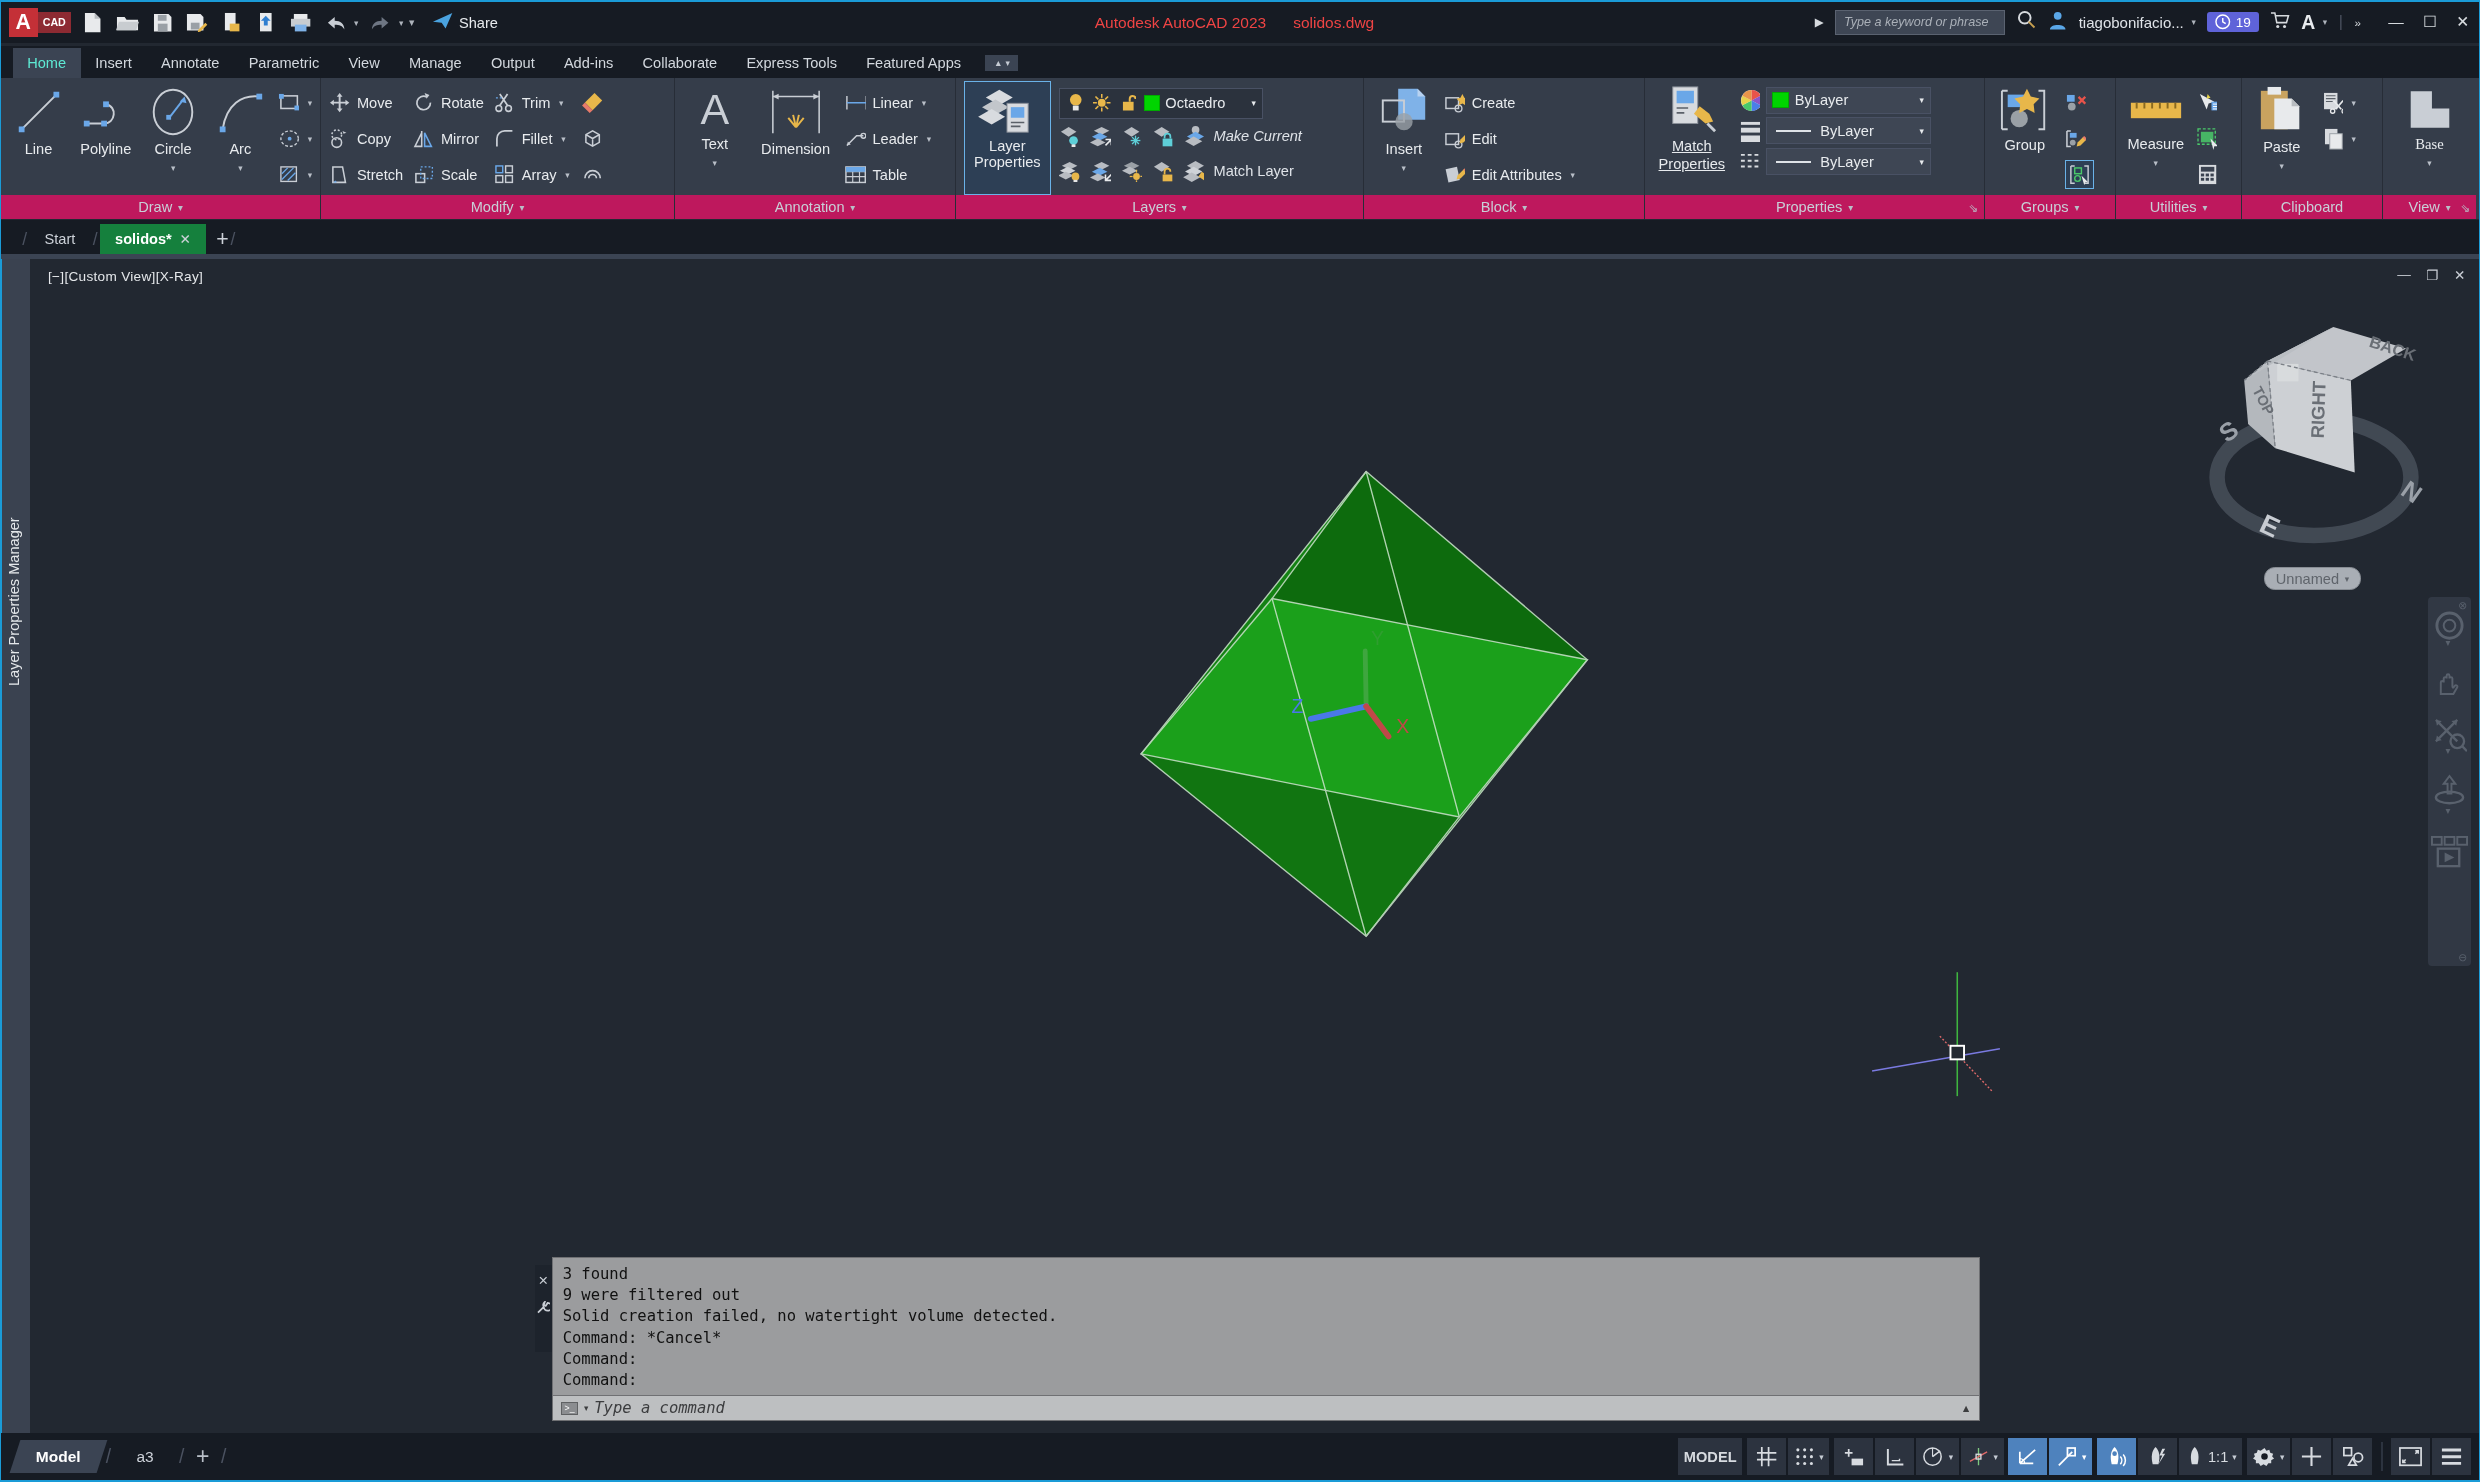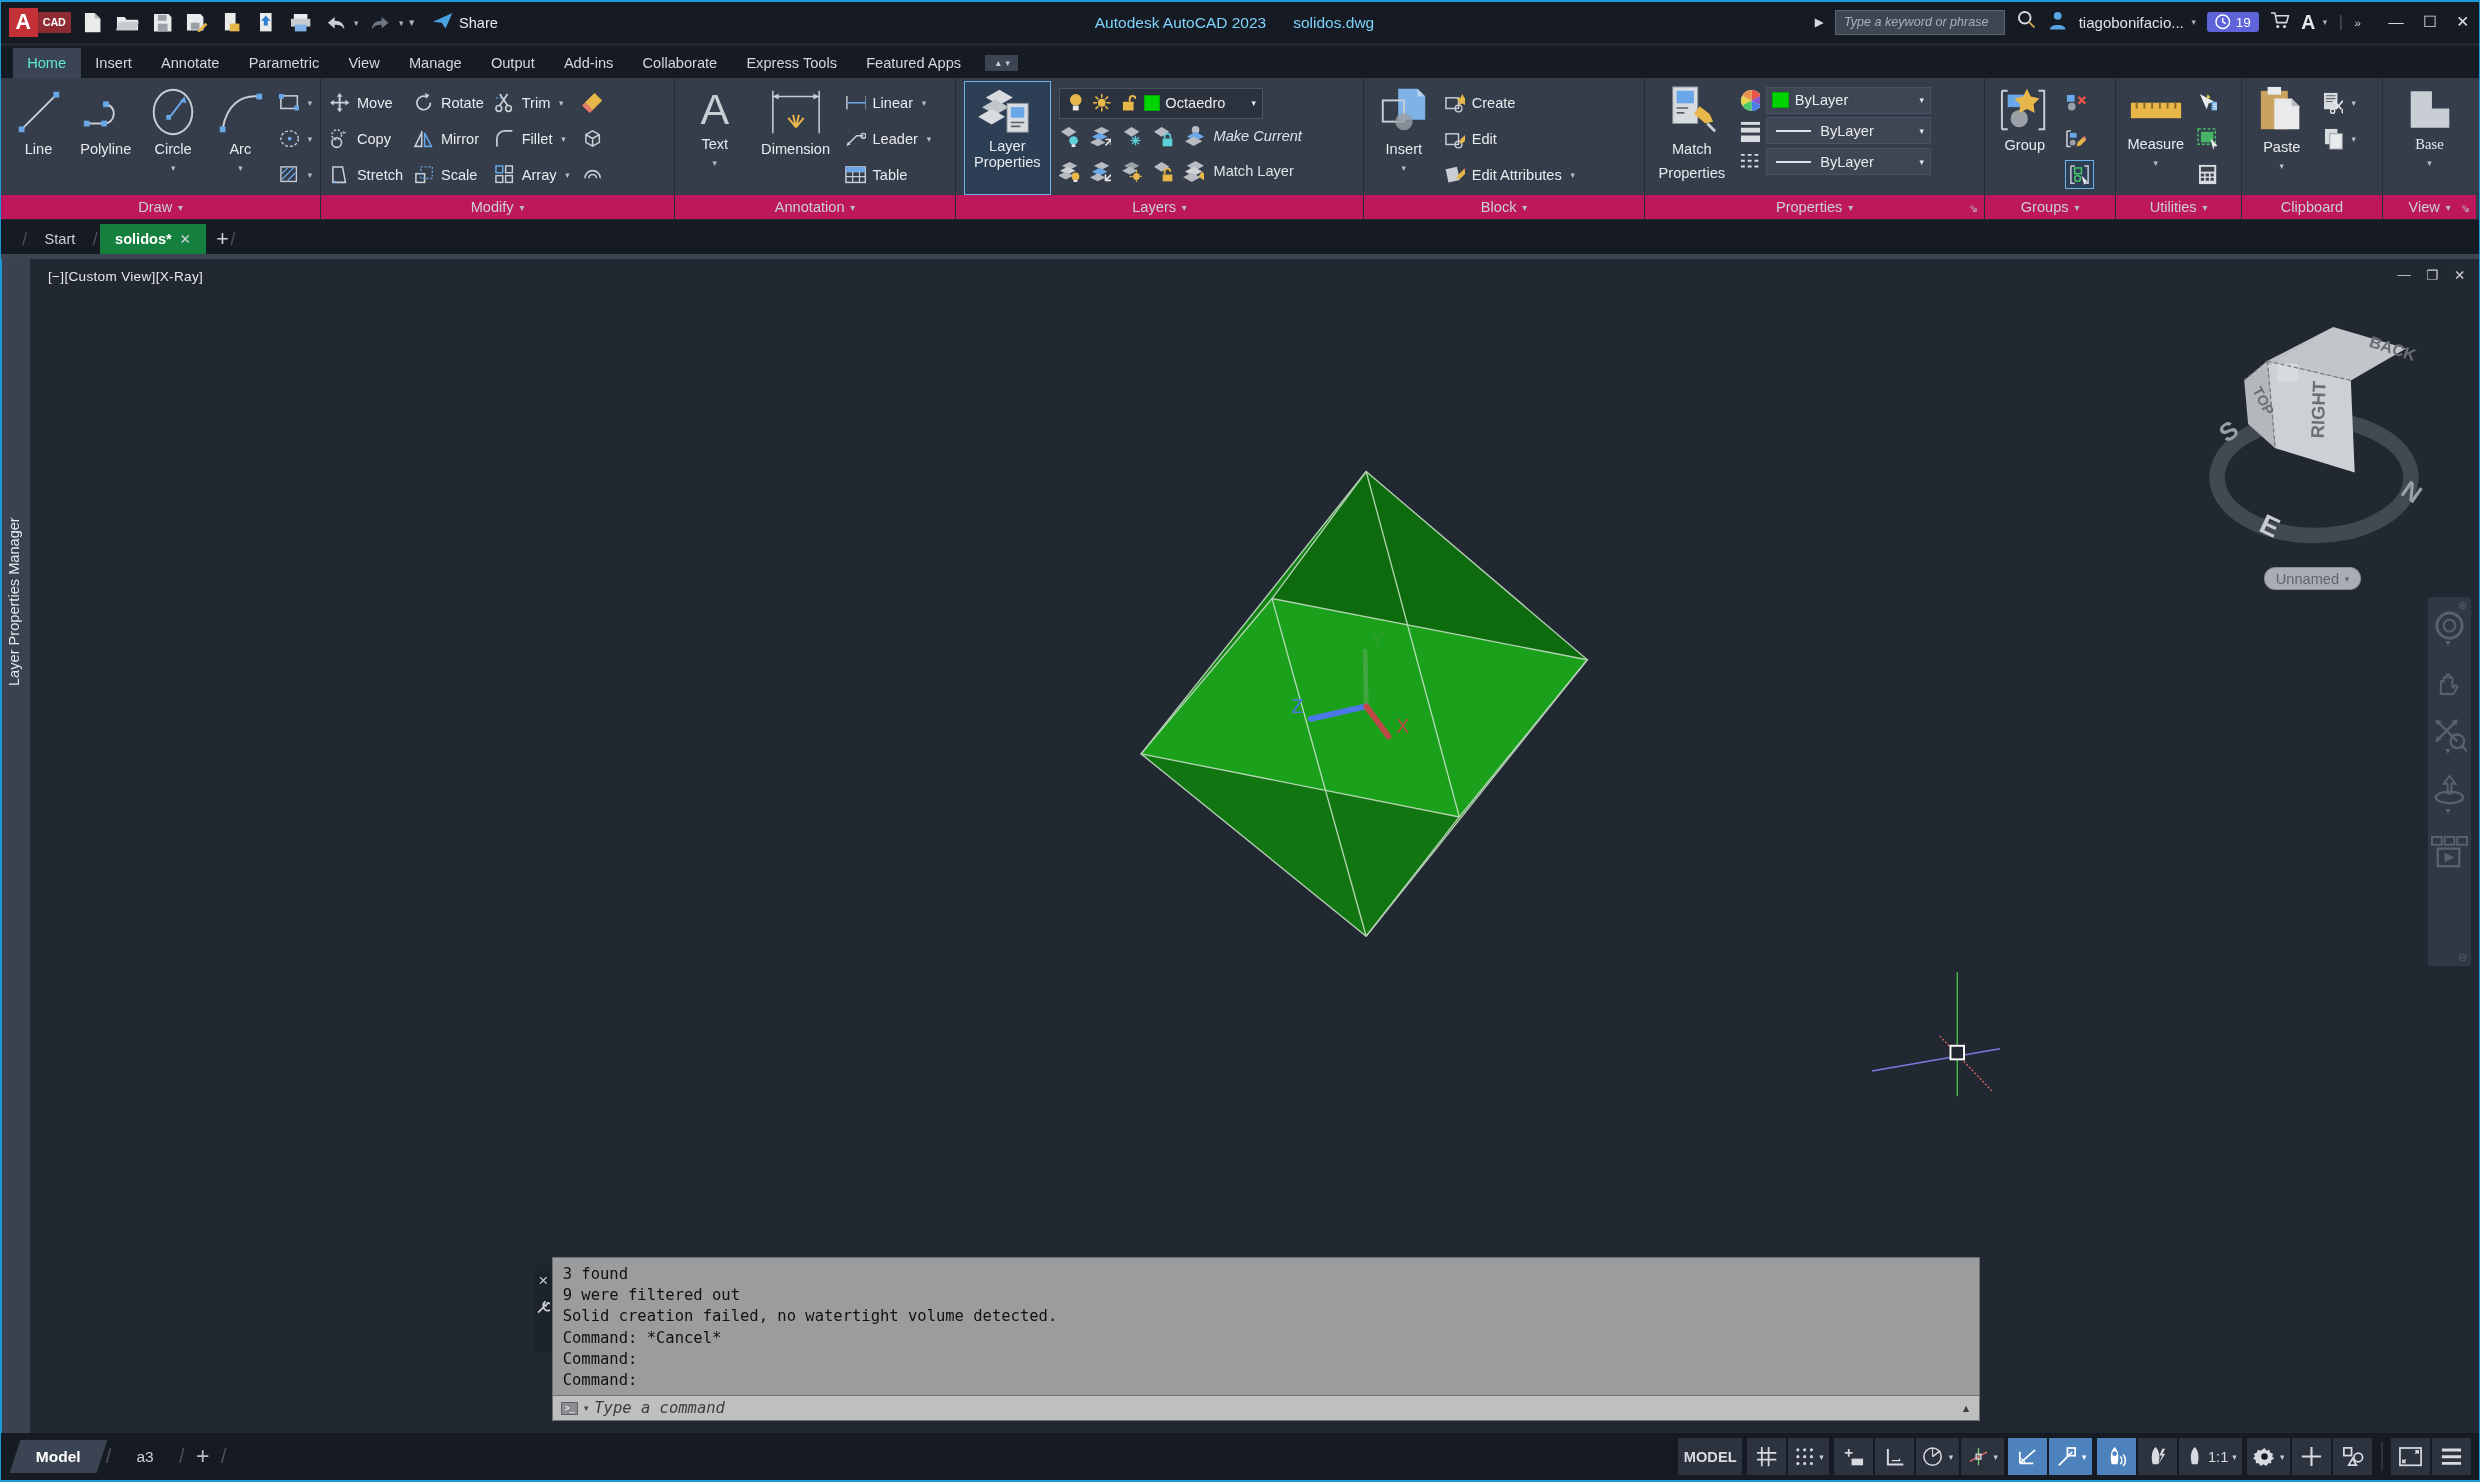--- a/index.html
+++ b/index.html
@@ -12,21 +12,21 @@
   
   #titlebar { position:absolute; top:0; left:0; right:0; height:43px; background:#161b23; border-top:2.9px solid #1a9bd7; display:flex; align-items:center; }
   .qat { display:flex; align-items:center; gap:9.7px; padding-left:7.8px; }
   .logo { display:flex; align-items:center; }
   .logo .a-badge { width:29px; height:29px; background:#c43037; color:#fff; font-weight:bold; font-size:21.3px; display:flex; align-items:center; justify-content:center; }
   .logo .cad-badge { height:21.3px; background:#8d2a32; color:#fff; font-weight:bold; font-size:10.7px; display:flex; align-items:center; padding:0 4.9px; }
   .qat-icon { width:25px; height:25px; display:flex; align-items:center; justify-content:center; }
   .qat-icon svg { display:block; }
   .tb-caret { color:#aeb4bc; font-size:8.7px; margin-left:-3.9px; }
   .share { display:flex; align-items:center; gap:5.8px; color:#e8ebee; font-size:14.6px; margin-left:7.8px; }
-  #title-center { position:absolute; left:0; right:11px; text-align:center; font-size:15.5px; color:#7dd3fc; pointer-events:none; }
+  #title-center { position:absolute; left:0; right:11px; text-align:center; font-size:15.5px; color:#ef4444; pointer-events:none; }
   #title-center .doc { margin-left:27px; }
   .tb-right { position:absolute; right:9.7px; top:0; height:40px; display:flex; align-items:center; gap:11.6px; }
   .searchbox { width:170px; height:25px; background:#3e4654; border:1px solid #5a6270; color:#aab0b8; font-style:italic; font-size:12.6px; padding:0 7.8px; font-family:"Liberation Sans", sans-serif; }
   .searchbox::placeholder { color:#aab0b8; font-style:italic; }
   .win-ctl { display:flex; gap:19.4px; margin-left:15.5px; color:#d6dade; font-size:15.5px; }
   .badge19 { display:flex; align-items:center; gap:4.9px; background:#5f63d9; border-radius:2.9px; padding:1.9px 7.8px; color:#fff; font-size:13.6px; }
   .expand-arrow { color:#d6dade; font-size:11.6px; }
   
   #ribbontabs { position:absolute; top:46px; left:0; right:0; height:32px; background:#161b23; display:flex; align-items:flex-end; padding-left:11.6px; }
   .rtab { padding:6.8px 14.6px; font-size:14.6px; color:#d3d8de; cursor:default; }
@@ -715,21 +715,21 @@
         <div class="bigbtn" style="width:78px;">
           <span class="icon48">
               <svg width="54" height="50" viewBox="0 0 56 52">
                 <rect x="8" y="2" width="26" height="38" fill="#d8dbdf" stroke="#8a9099"></rect>
                 <rect x="12" y="6" width="18" height="13" fill="#6aa7e8"></rect>
                 <path d="M12 24 h12 M12 29 h8" stroke="#5a6068" stroke-width="1.6"></path>
                 <path d="M30 30 l12 10 8 -2 -4 -8 -10 -8 z" fill="#e8b74a"></path>
                 <path d="M44 40 l8 8" stroke="#c9ced5" stroke-width="3"></path>
               </svg>
             </span>
-          <span style="line-height:24px;">Match Properties</span>
+          <span style="line-height:18px;text-decoration:underline;">Match Properties</span>
         </div>
         <div class="smallcol" style="flex:1;">
           <div style="display:flex;align-items:center;gap:5.8px;">
             <span class="icon16">
                 <svg width="25" height="25" viewBox="0 0 22 26">
                   <circle cx="13" cy="13" r="11" fill="#e8e8e8"></circle>
                   <path d="M13 13 L13 2 A11 11 0 0 1 22.5 8 z" fill="#e8534a"></path>
                   <path d="M13 13 L22.5 8 A11 11 0 0 1 22.5 18 z" fill="#8a56c9"></path>
                   <path d="M13 13 L22.5 18 A11 11 0 0 1 13 24 z" fill="#4a7fe8"></path>
                   <path d="M13 13 L13 24 A11 11 0 0 1 3.5 18 z" fill="#4ac96a"></path>

